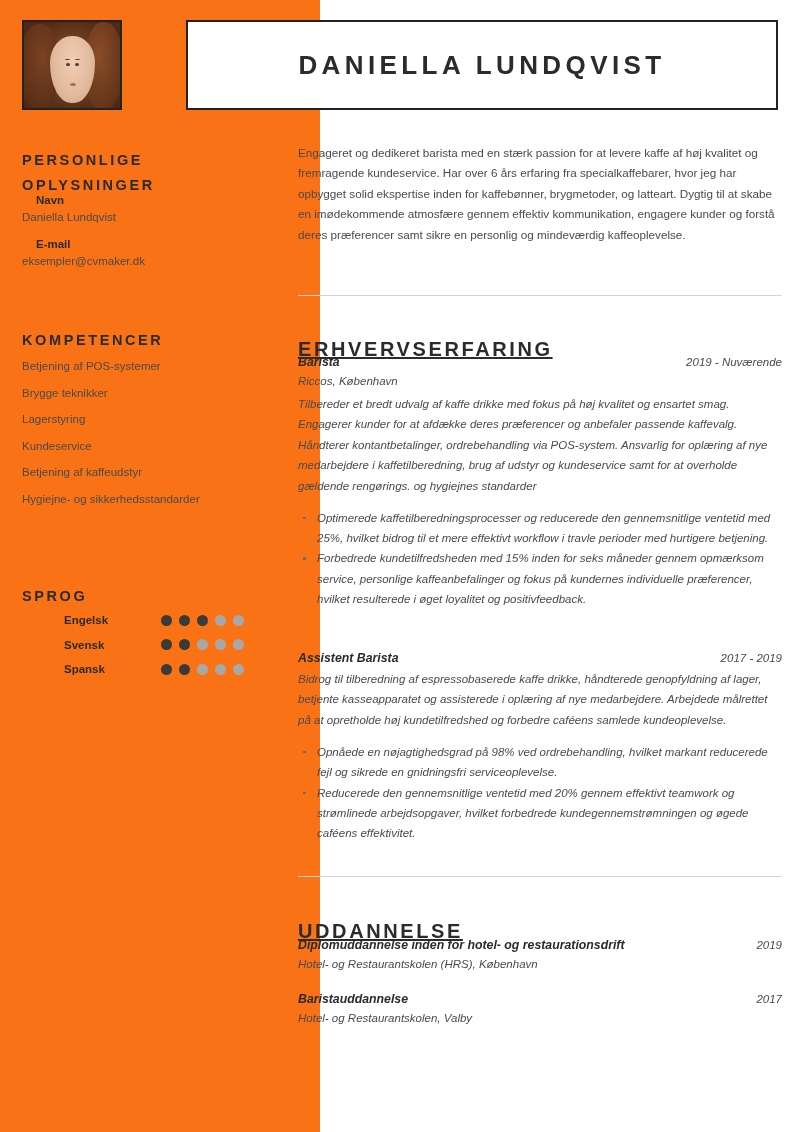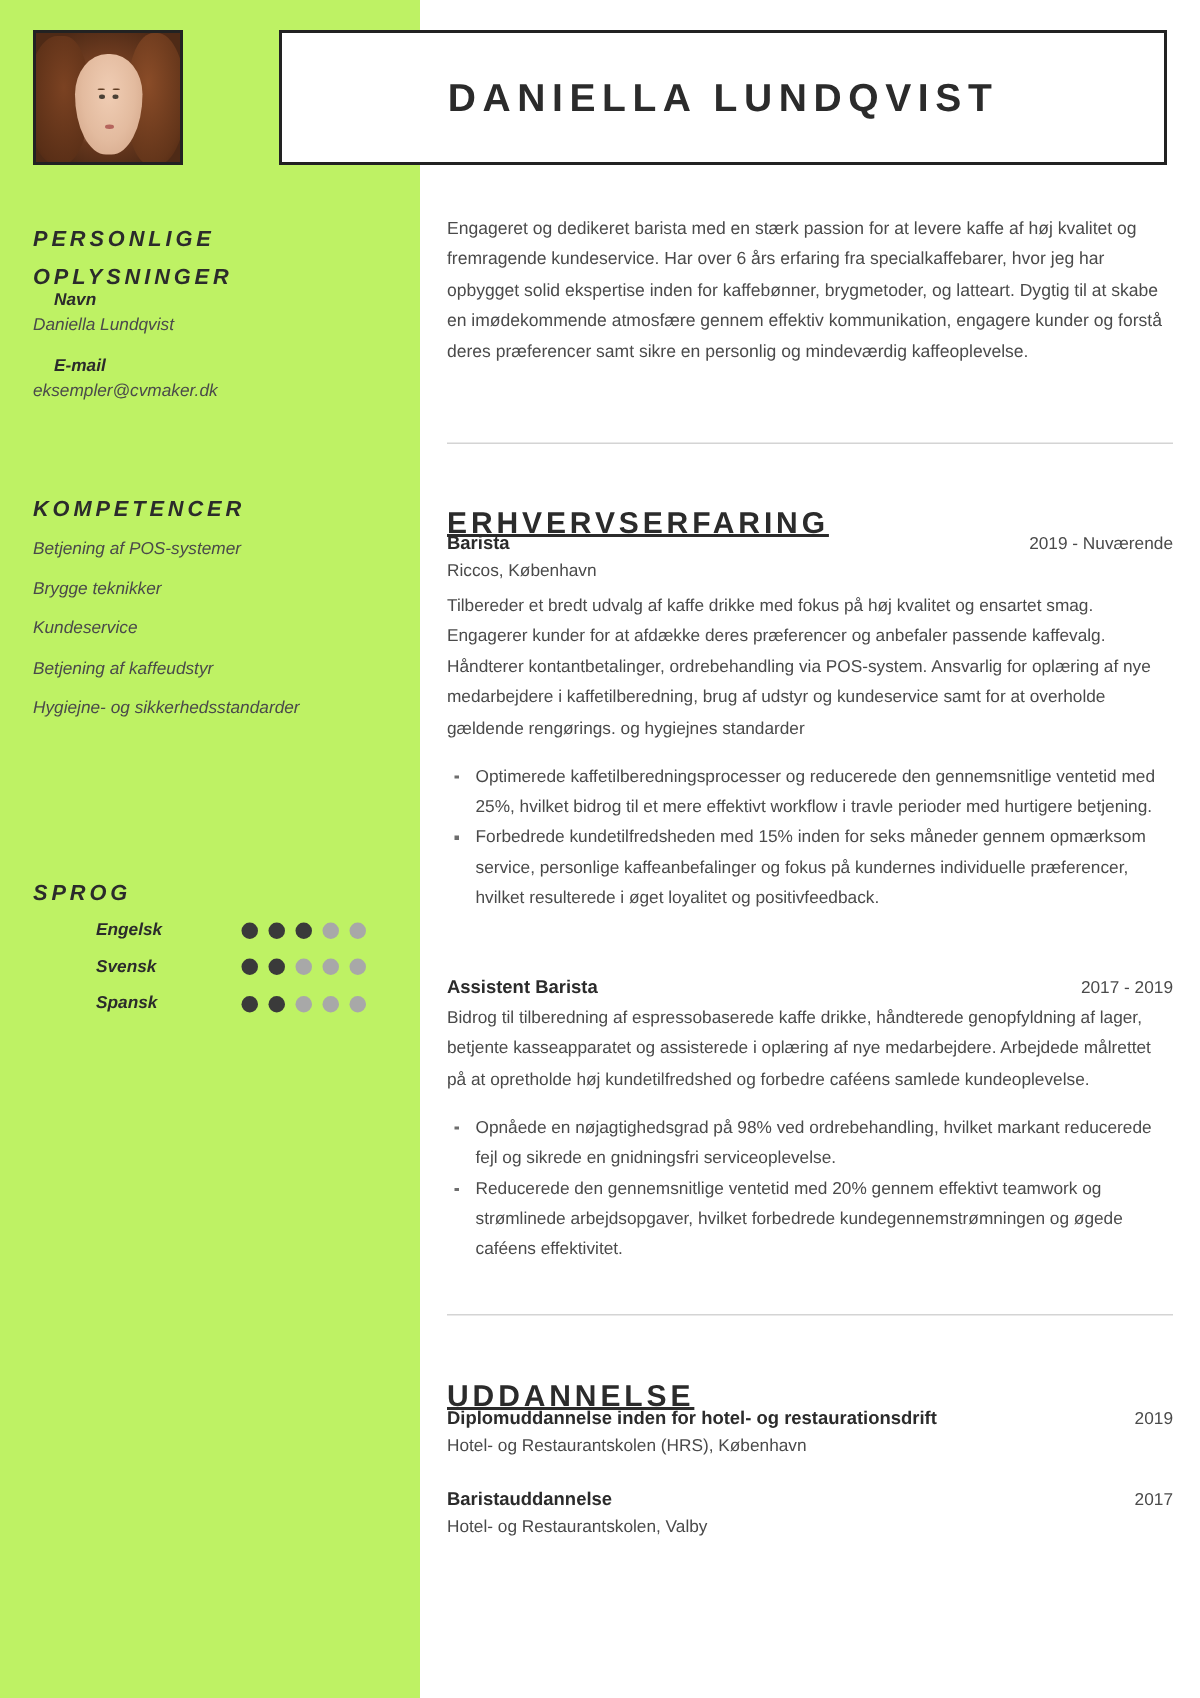--- a/index.html
+++ b/index.html
@@ -17,25 +17,24 @@
     height: 1132px;
     background: #ffffff;
     overflow: hidden;
   }
 
   
   .sidebar {
     position: absolute;
     left: 0;
     top: 0;
-    width: 280px;
+    width: 320px;
     height: 1132px;
-    background: #bef264;
+    background: #f97316;
     box-sizing: border-box;
-    font-style: italic;
   }
 
   .photo-frame {
     position: absolute;
     left: 22px;
     top: 20px;
     width: 100px;
     height: 90px;
     border: 2px solid #222222;
     box-sizing: border-box;
@@ -234,21 +233,21 @@
     left: 298px;
     font-size: 20px;
     font-weight: bold;
     letter-spacing: 2.6px;
     color: #2b2b2b;
     text-decoration: underline;
   }
   #exp-heading { top: 321px; }
   #edu-heading { top: 903px; }
 
-  .entry { position: absolute; left: 298px; width: 484px; }
+  .entry { position: absolute; left: 298px; width: 484px; font-style: italic; }
   .entry-top {
     display: flex;
     justify-content: space-between;
     align-items: baseline;
   }
   .entry-title {
     font-size: 12.3px;
     font-weight: bold;
     color: #2b2b2b;
   }
@@ -324,20 +323,21 @@
     <div class="info-block" style="top:236px;">
       <div class="info-label">E-mail</div>
       <div class="info-value">eksempler@cvmaker.dk</div>
     </div>
 
     <h2 class="side-heading" id="skills-heading">KOMPETENCER</h2>
 
     <ul class="skills-list">
       <li>Betjening af POS-systemer</li>
       <li>Brygge teknikker</li>
+      <li>Lagerstyring</li>
       <li>Kundeservice</li>
       <li>Betjening af kaffeudstyr</li>
       <li>Hygiejne- og sikkerhedsstandarder</li>
     </ul>
 
     <h2 class="side-heading" id="langs-heading">SPROG</h2>
 
     <ul class="lang-list">
       <li class="lang-row">
         <span class="lang-name">Engelsk</span>

